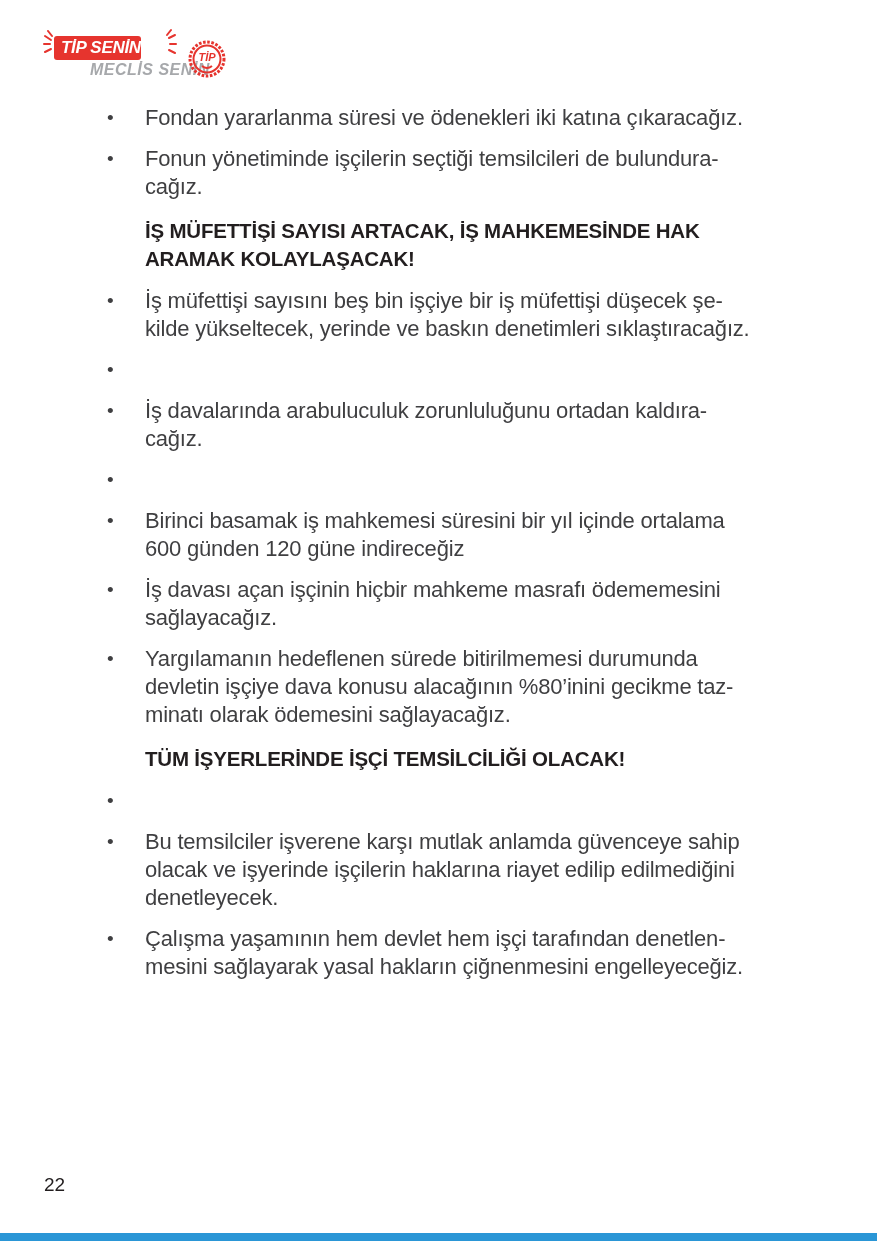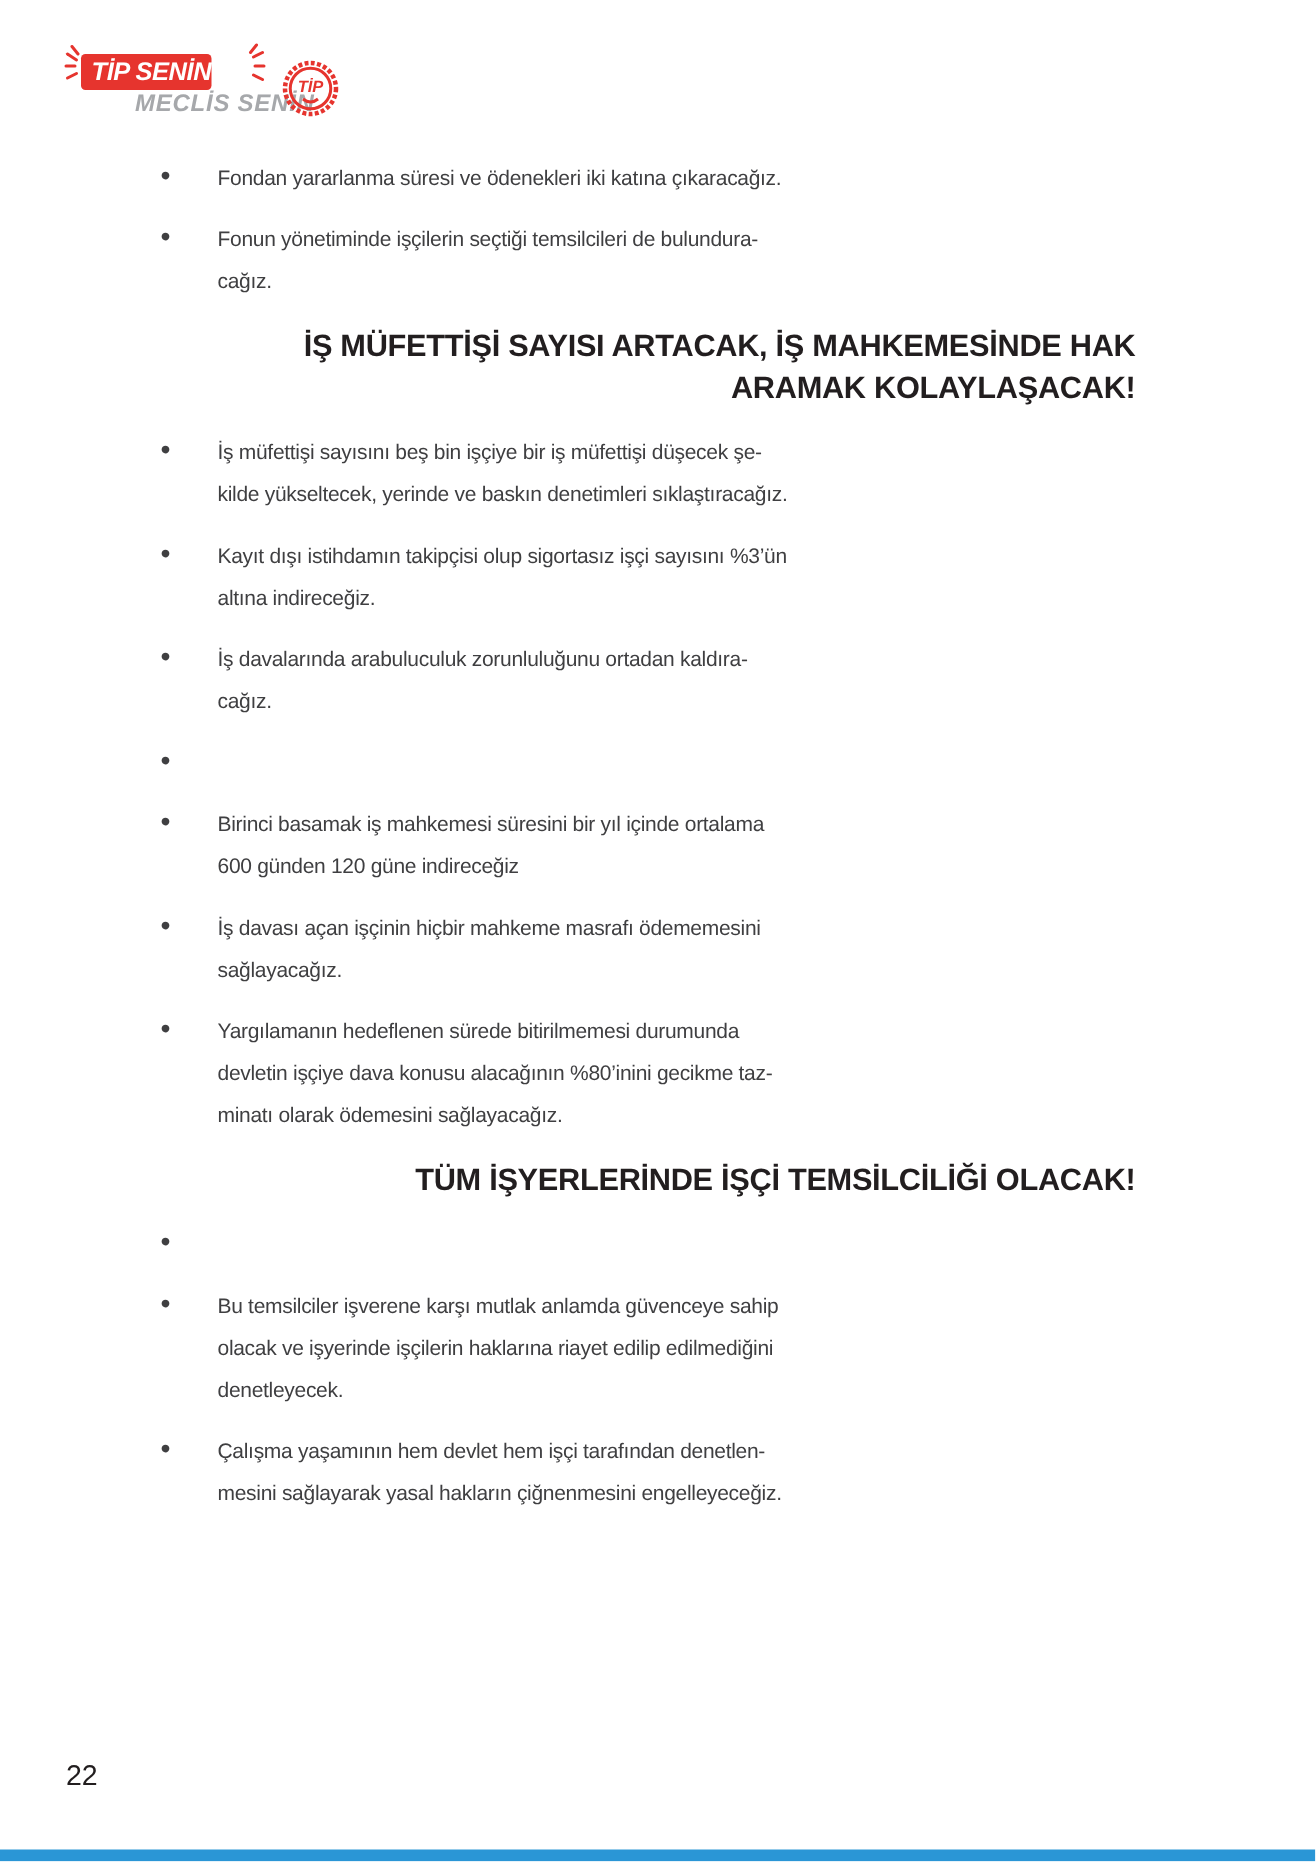--- a/index.html
+++ b/index.html
@@ -37,33 +37,32 @@
   .content{
     position:absolute;left:107px;top:104px;width:650px;
     color:#3f3f41;
   }
   .bullet-item{display:flex;margin-bottom:13px;}
   .dot{
     flex:none;width:38px;
     font-size:19px;line-height:28px;color:#3f3f41;
   }
   .btext{
-    font-size:14px;line-height:28px;
+    font-size:22px;line-height:28px;
     letter-spacing:-0.2px;
     white-space:pre-line;
     color:#3f3f41;
   }
   .section-heading{
     margin:16px 0 14px 38px;
     font-size:20.5px;line-height:28px;
     font-weight:bold;
     letter-spacing:-0.2px;
     color:#221e1f;
     white-space:pre-line;
-    text-align:right;
   }
   
   .page-number{
     position:absolute;left:44px;top:1174px;
     font-size:19px;font-weight:normal;color:#221e1f;
   }
   .bottom-bar{
     position:absolute;left:0;bottom:0;width:877px;height:8px;
     background:#2a96d6;
   }
@@ -117,22 +116,20 @@
 ARAMAK KOLAYLAŞACAK!</div>
 
     <div class="bullet-item">
       <span class="dot">•</span>
       <div class="btext">İş müfettişi sayısını beş bin işçiye bir iş müfettişi düşecek şe-
 kilde yükseltecek, yerinde ve baskın denetimleri sıklaştıracağız.</div>
     </div>
 
     <div class="bullet-item">
       <span class="dot">•</span>
-      <div class="btext">Kayıt dışı istihdamın takipçisi olup sigortasız işçi sayısını %3’ün
-altına indireceğiz.</div>
     </div>
 
     <div class="bullet-item">
       <span class="dot">•</span>
       <div class="btext">İş davalarında arabuluculuk zorunluluğunu ortadan kaldıra-
 cağız.</div>
     </div>
 
     <div class="bullet-item">
       <span class="dot">•</span>

